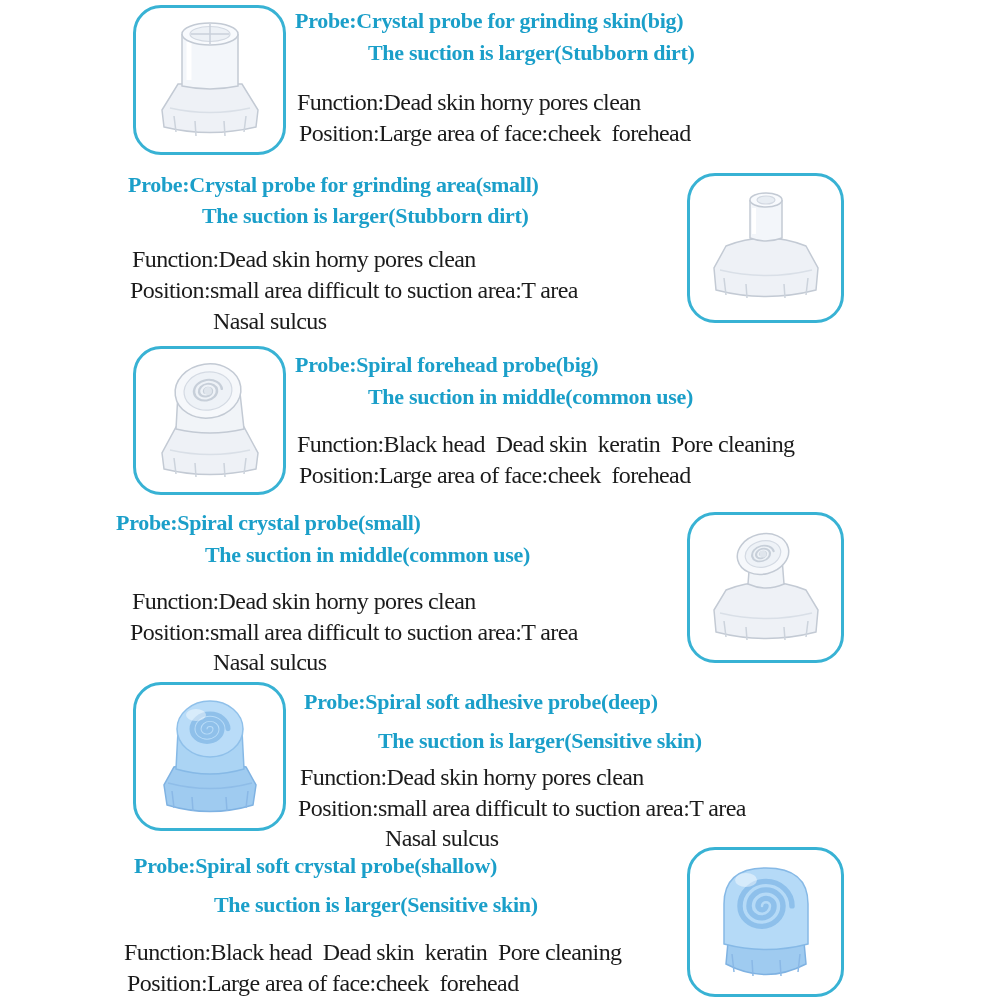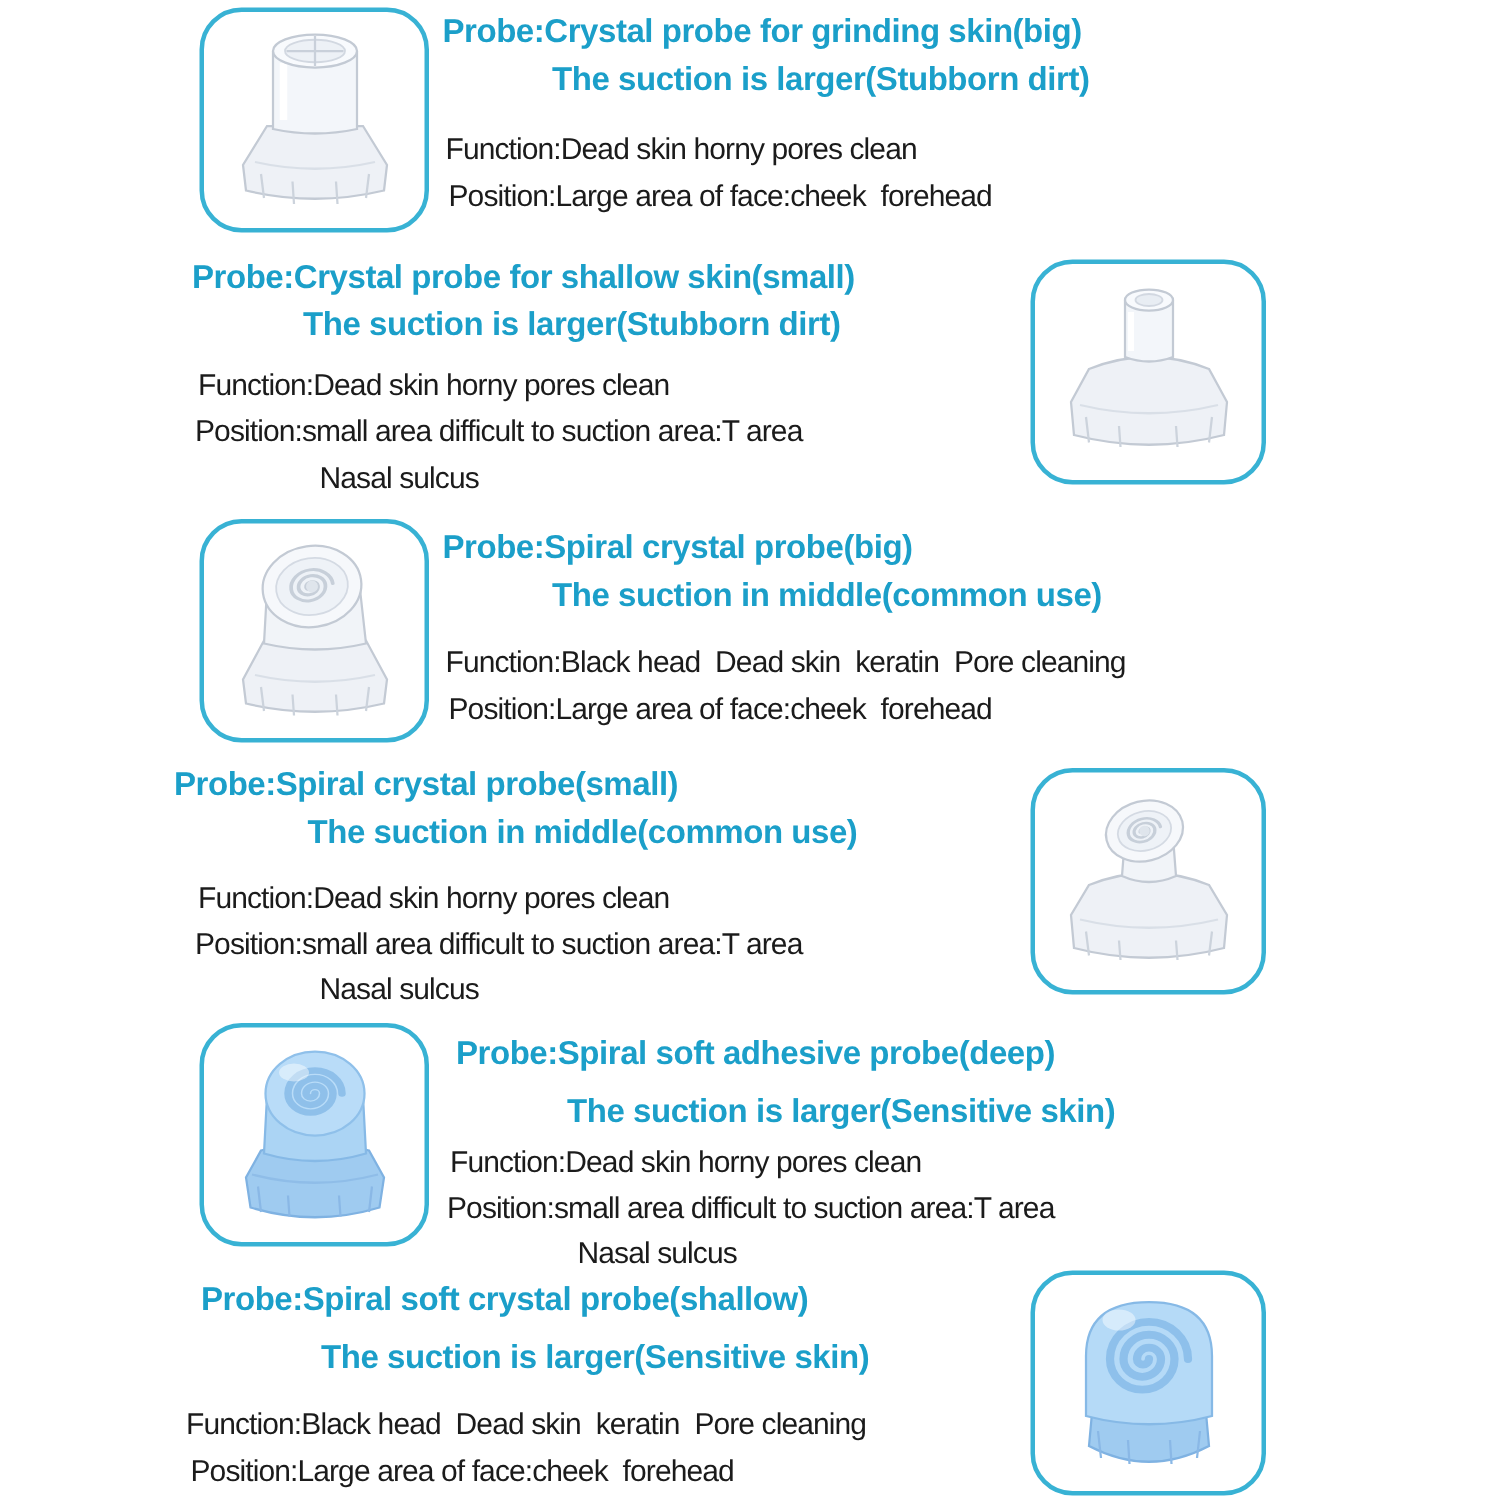--- a/index.html
+++ b/index.html
@@ -4,30 +4,30 @@
 <style>
   * { margin:0; padding:0; box-sizing:border-box; }
   html,body { width:1000px; height:1000px; }
   body {
     position:relative;
     width:1000px; height:1000px;
     background:#ffffff;
     font-family:"Liberation Sans", sans-serif;
     overflow:hidden;
   }
-  .abs { position:absolute; white-space:pre; line-height:1.15; }
+  .abs { position:absolute; white-space:pre; line-height:1.15;font-family:Liberation Serif, serif; }
   .h {
     color:#1b9fc9;
     font-size:22px;
     font-weight:bold;
     letter-spacing:-0.3px;
   }
   .b {
     color:#1b1b1b;
-    font-size:20px;
+    font-size:24px;
     font-weight:normal;
     letter-spacing:-0.6px;
   }
   .imgbox {
     position:absolute;
     border:3px solid #38b2d4;
     border-radius:28px;
     background:#ffffff;
     display:flex;
     align-items:center;
@@ -51,21 +51,21 @@
       <path d="M70 14 L70 34 M51 24 L89 24" stroke="#c9d0da" stroke-width="1.5"></path>
     </svg>
   </div>
   <div class="abs h" style="left:295px;top:8px">Probe:Crystal probe for grinding skin(big)</div>
   <div class="abs h" style="left:368px;top:40px">The suction is larger(Stubborn dirt)</div>
   <div class="abs b" style="left:297px;top:89px">Function:Dead skin horny pores clean</div>
   <div class="abs b" style="left:299px;top:120px">Position:Large area of face:cheek  forehead</div>
 </section>
 
 <section>
-  <div class="abs h" style="left:128px;top:172px">Probe:Crystal probe for shallow skin(small)</div>
+  <div class="abs h" style="left:128px;top:172px">Probe:Crystal probe for grinding area(small)</div>
   <div class="abs h" style="left:202px;top:203px">The suction is larger(Stubborn dirt)</div>
   <div class="abs b" style="left:132px;top:246px">Function:Dead skin horny pores clean</div>
   <div class="abs b" style="left:130px;top:277px">Position:small area difficult to suction area:T area</div>
   <div class="abs b" style="left:213px;top:308px">Nasal sulcus</div>
   <div class="imgbox" style="left:687px;top:173px;width:157px;height:150px;">
     <svg width="140" height="140" viewBox="0 0 140 140">
       <path d="M30 68 Q70 52 110 68 L122 90 L120 112 Q70 125 20 112 L18 90 Z" fill="#eef1f6" stroke="#c3cad4" stroke-width="1.5"></path>
       <path d="M24 92 Q70 103 116 92" fill="none" stroke="#d9dfe7" stroke-width="1.5"></path>
       <path d="M28 100 L30 117 M50 106 L51 120 M88 106 L89 120 M112 100 L110 117" stroke="#ccd3dc" stroke-width="1.5" fill="none"></path>
       <path d="M54 22 L54 60 Q70 66 86 60 L86 22" fill="#f3f6fa" stroke="#c3cad4" stroke-width="1.5"></path>
@@ -86,21 +86,21 @@
       <g transform="translate(68,40) rotate(-8)">
         <ellipse rx="33" ry="27" fill="#f6f8fb" stroke="#c3cad4" stroke-width="1.5"></ellipse>
         <ellipse rx="24" ry="19" fill="#eef2f7" stroke="#d4dae3" stroke-width="1.2"></ellipse>
         <g transform="scale(1,0.8)">
           <path d="M14,0 A14,14 0 1 0 -14,0 A11.5,11.5 0 1 0 9,0 A9,9 0 1 0 -9,0 A6.5,6.5 0 1 0 4,0 A4,4 0 1 0 -4,0 A2,2 0 1 0 0,0" fill="none" stroke="#c7cfd9" stroke-width="2.5" stroke-linecap="round"></path>
         </g>
         <circle r="4" fill="#dfe5ec"></circle>
       </g>
     </svg>
   </div>
-  <div class="abs h" style="left:295px;top:352px">Probe:Spiral crystal probe(big)</div>
+  <div class="abs h" style="left:295px;top:352px">Probe:Spiral forehead probe(big)</div>
   <div class="abs h" style="left:368px;top:384px">The suction in middle(common use)</div>
   <div class="abs b" style="left:297px;top:431px">Function:Black head  Dead skin  keratin  Pore cleaning</div>
   <div class="abs b" style="left:299px;top:462px">Position:Large area of face:cheek  forehead</div>
 </section>
 
 <section>
   <div class="abs h" style="left:116px;top:510px">Probe:Spiral crystal probe(small)</div>
   <div class="abs h" style="left:205px;top:542px">The suction in middle(common use)</div>
   <div class="abs b" style="left:132px;top:588px">Function:Dead skin horny pores clean</div>
   <div class="abs b" style="left:130px;top:619px">Position:small area difficult to suction area:T area</div>

